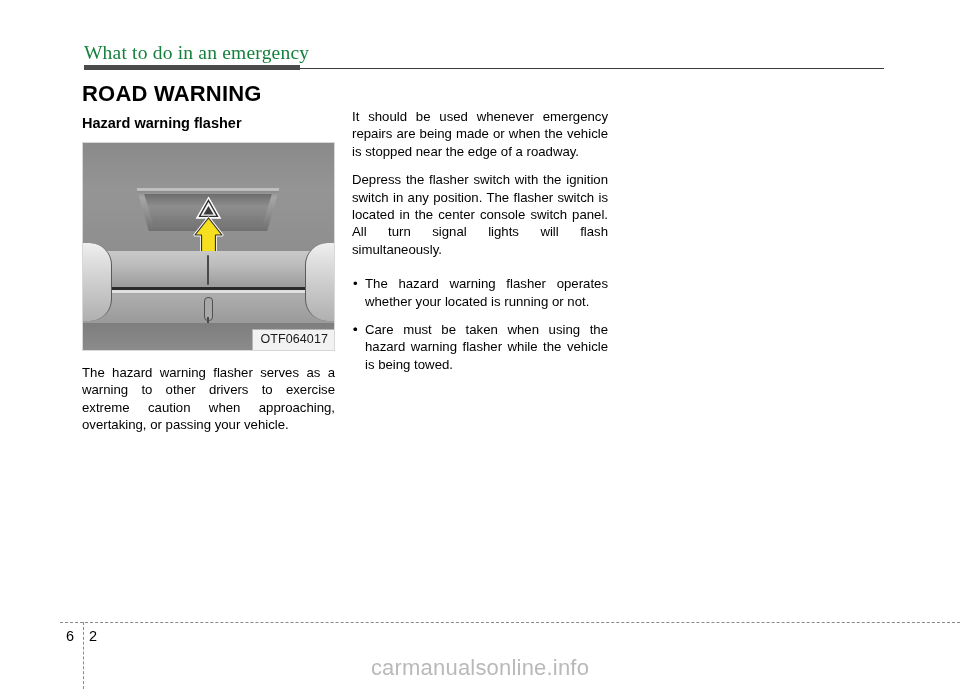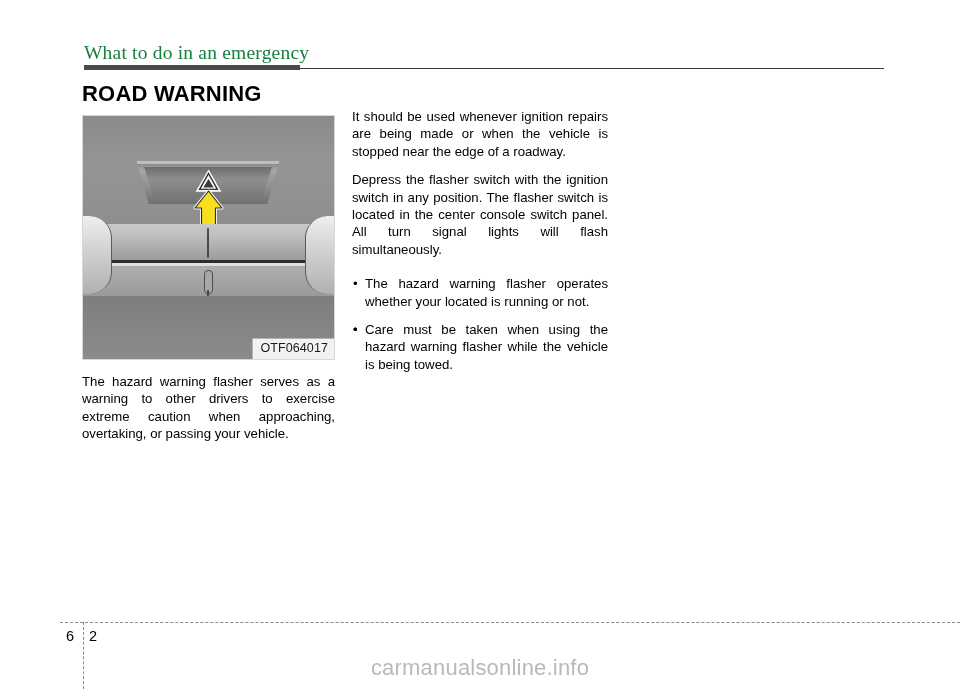--- a/index.html
+++ b/index.html
@@ -121,21 +121,21 @@
     top: 0px;
     font-size: 13.2px;
     line-height: 17.4px;
   }
   .bullets-wrap { margin-top: 17px; }
 
   
   #figure {
     position: relative;
     width: 253px;
-    height: 245px;
+    height: 209px;
     margin: 0 0 13px 0;
     background: #8d8d8d;
     border: 1px solid #d8d8d8;
     box-sizing: border-box;
     overflow: hidden;
   }
   
   .dash-upper {
     position: absolute;
     left: 0; top: 0; right: 0;
@@ -343,20 +343,21 @@
   <div class="header-title">What to do in an emergency</div>
   <div class="rule-thin"></div>
   <div class="rule-thick"></div>
 </div>
 
 <div id="content">
 
   <div class="col-left">
 
     <h1 class="section-title">ROAD WARNING</h1>
+    <h2 class="sub-title">Hazard warning flasher</h2>
 
     <div id="figure">
 
       <div class="dash-upper"></div>
 
       <div class="bezel">
         <div class="bezel-highlight"></div>
         <div class="bezel-inner"></div>
       </div>
 
@@ -390,21 +391,21 @@
 
       <div class="dash-lower"></div>
 
       <div class="fig-code">OTF064017</div>
     </div>
 
     <p class="body">The hazard warning flasher serves as a warning to other drivers to exercise extreme caution when approaching, overtaking, or passing your vehicle.</p>
   </div>
 
   <div class="col-right">
-    <p class="body">It should be used whenever ignition repairs are being made or when the vehicle is stopped near the edge of a roadway.</p>
+    <p class="body">It should be used whenever emergency repairs are being made or when the vehicle is stopped near the edge of a roadway.</p>
     <p class="body">Depress the flasher switch with the ignition switch in any position. The flasher switch is located in the center console switch panel. All turn signal lights will flash simultaneously.</p>
 
     <div class="bullets-wrap">
       <ul class="bullets">
         <li>
           <span class="bullet-dot">•</span>
           <span>The hazard warning flasher operates whether your located is running or not.</span>
         </li>
         <li>
           <span class="bullet-dot">•</span>

